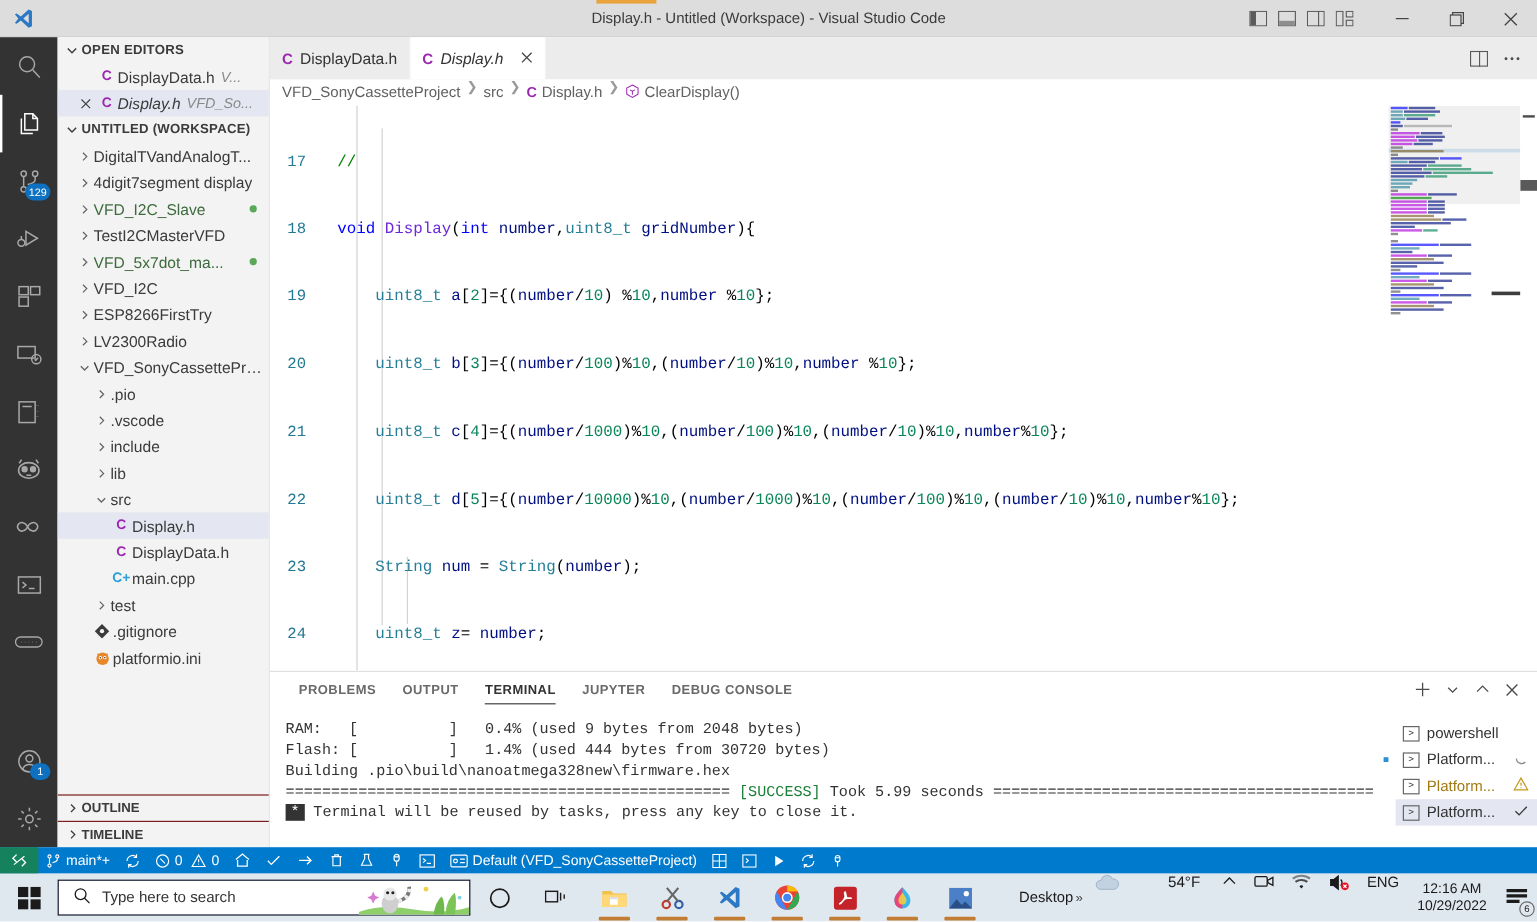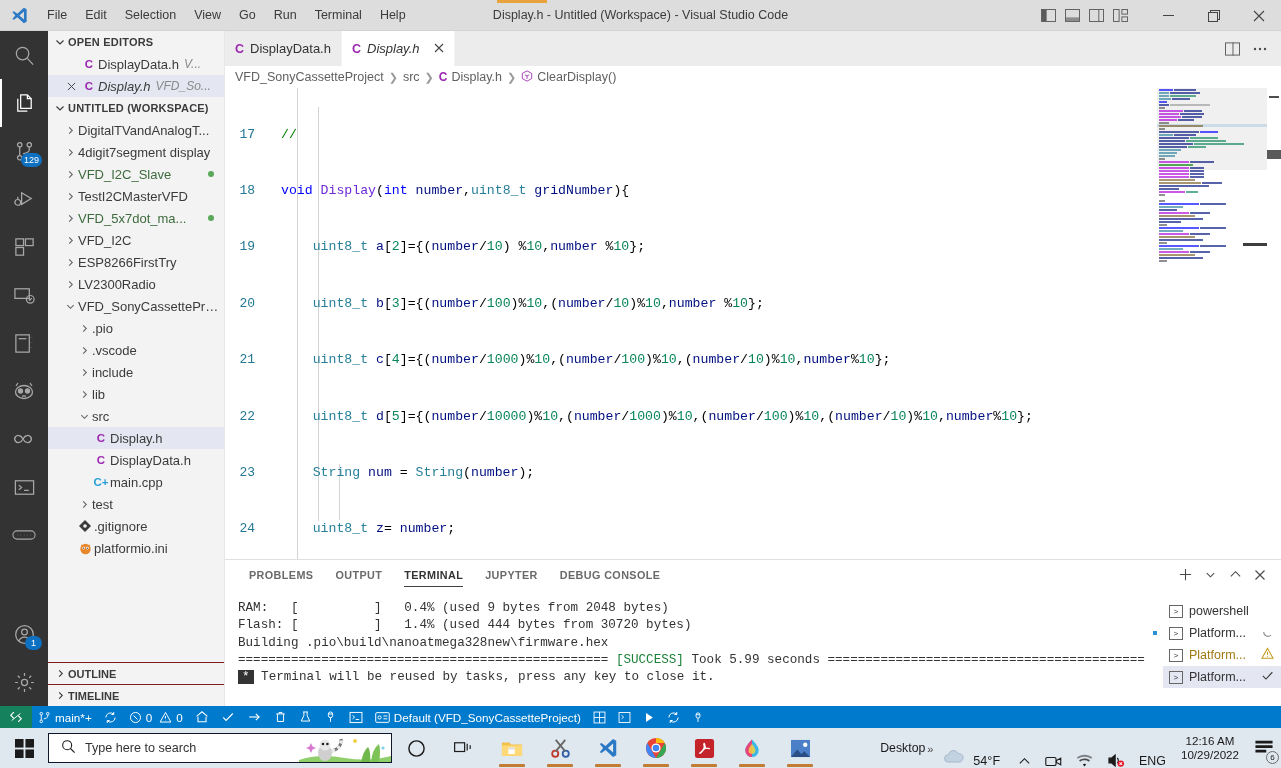--- a/index.html
+++ b/index.html
@@ -97,21 +97,21 @@
     display:flex; align-items:center; height:35px; padding:0 10px; font-size:13px;
     color:#333; background:#ececec; border-right:1px solid #f3f3f3; cursor:pointer; gap:6px;
   }
   .tab.active { background:#ffffff; color:#333; font-style:italic; }
   .tab .cico { color:#9c27b0; font-weight:bold; font-size:12.5px; font-style:normal; }
   .tab .tclose { margin-left:8px; color:#555; font-size:13px; font-style:normal; }
   .tabbar-actions { margin-left:auto; display:flex; align-items:center; gap:2px; padding-right:8px; }
   .tba { width:26px; height:35px; display:flex; align-items:center; justify-content:center; cursor:pointer; }
 
   .breadcrumb {
-    height:22px; display:flex; align-items:center; padding-left:10px; font-size:12.5px;
+    height:22px; display:flex; padding-left:10px; font-size:12.5px;
     color:#616161; background:#ffffff; gap:5px;
   }
   .bc-sep { color:#9a9a9a; font-size:11px; }
   .bc-item { cursor:pointer; display:flex; align-items:center; gap:4px; }
 
   .code-wrap { position:relative; height:471px; background:#ffffff; overflow:hidden; }
   .code {
     position:absolute; left:0; top:0; right:0;
     font-family:"Liberation Mono","DejaVu Sans Mono",monospace;
     font-size:13.2px; line-height:18.8px; white-space:pre;
@@ -201,51 +201,41 @@
   .tb-search {
     width:344px; height:30px; background:#ffffff; border:1px solid #0f172a; display:flex;
     align-items:center; gap:9px; padding-left:12px; position:relative; overflow:hidden; cursor:text;
   }
   .tb-search .ph { font-size:12.6px; color:#333; }
   .tb-btn { width:48px; height:40px; display:flex; align-items:center; justify-content:center; cursor:pointer; position:relative; }
   .tb-btn.running::after {
     content:""; position:absolute; bottom:1px; left:11px; width:26px; height:3px; background:#c27c33; border-radius:1px;
   }
   .tb-right { margin-left:auto; display:flex; align-items:center; height:32px; }
-  .tb-sysico { padding:0 7px; height:40px; display:flex; align-items:flex-end; cursor:pointer; }
+  .tb-sysico { padding:0 7px; height:40px; display:flex; align-items:flex-start; cursor:pointer;gap:31px; }
   .tb-clock { text-align:center; font-size:11.6px; color:#1a1a1a; line-height:14px; padding:0 8px; cursor:pointer; }
   .tb-desktop { font-size:12.3px; color:#1a1a1a; padding:0 10px; cursor:pointer; position:relative; }
   .tb-temp { font-size:12.6px; color:#1a1a1a; padding-right:4px; }
   .notif-badge {
     position:absolute; right:2px; bottom:4px; background:#dfe7ef; color:#1a1a1a;
     border:1px solid #6b6b6b; border-radius:50%; width:13px; height:13px; font-size:8px;
     line-height:11px; text-align:center;
   }
 </style>
 </head>
 <body>
 
 <div class="app">
 
   <div class="titlebar">
     <div class="title-accent"></div>
     <div class="vs-logo">
       <svg width="19" height="19" viewBox="0 0 24 24">
           <path d="M17.5 2.3 9.3 9.9 4.9 6.6 3 7.5l3.7 4.5L3 16.5l1.9.9 4.4-3.3 8.2 7.6L21 20V4zM17.6 7v10l-5.7-5z" fill="#2b78c5"></path>
         </svg>
-    </div>
-    <div class="menu">
-      <div class="menu-item">File</div>
-      <div class="menu-item">Edit</div>
-      <div class="menu-item">Selection</div>
-      <div class="menu-item">View</div>
-      <div class="menu-item">Go</div>
-      <div class="menu-item">Run</div>
-      <div class="menu-item">Terminal</div>
-      <div class="menu-item">Help</div>
     </div>
     <div class="title-center">Display.h - Untitled (Workspace) - Visual Studio Code</div>
     <div class="win-controls">
       <div class="layout-icons">
         <div class="lyico">
           <svg width="15" height="13" viewBox="0 0 16 14">
               <rect x=".5" y=".5" width="15" height="13" fill="none" stroke="#5a5a5a"></rect>
               <rect x="1" y="1" width="5" height="12" fill="#5a5a5a"></rect>
             </svg>
         </div>

